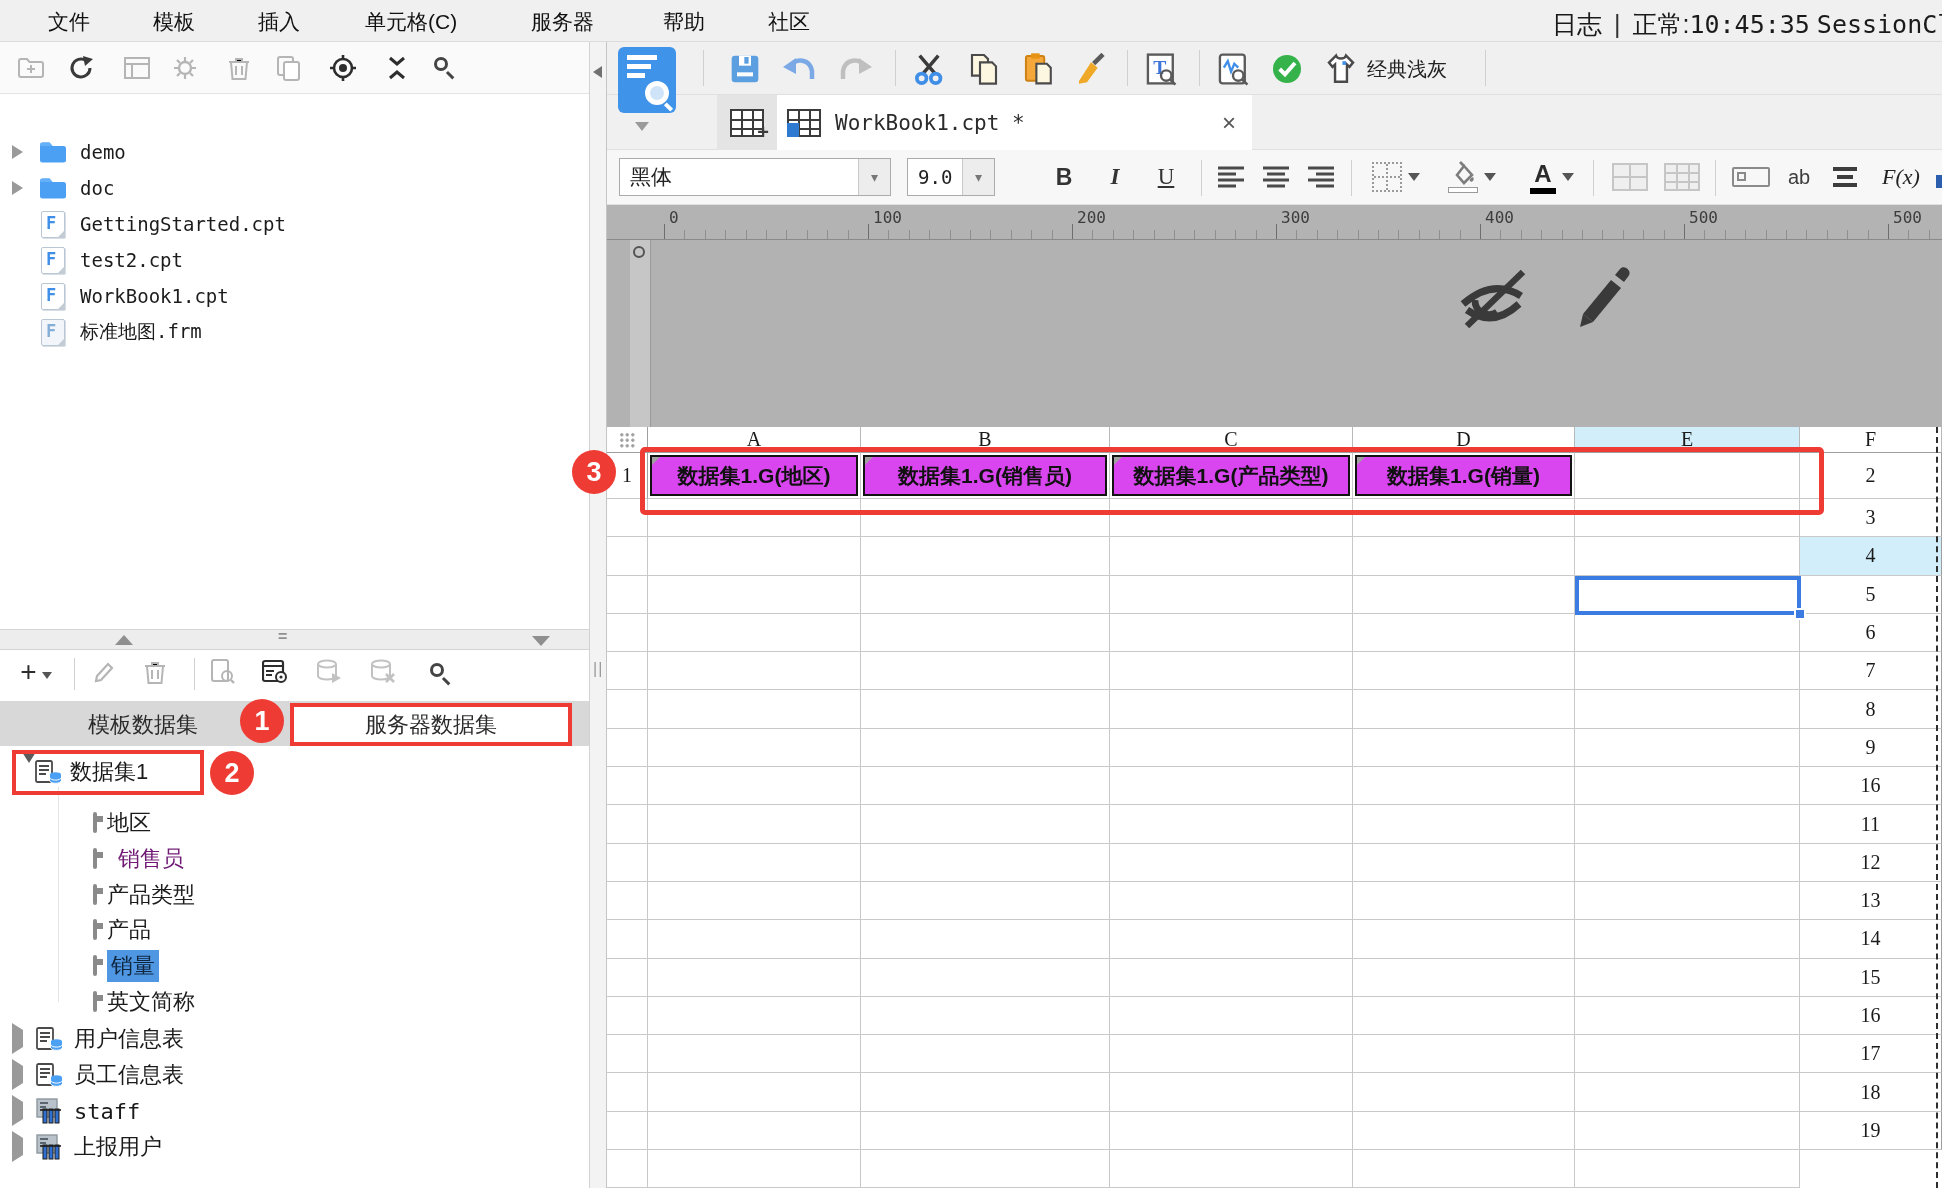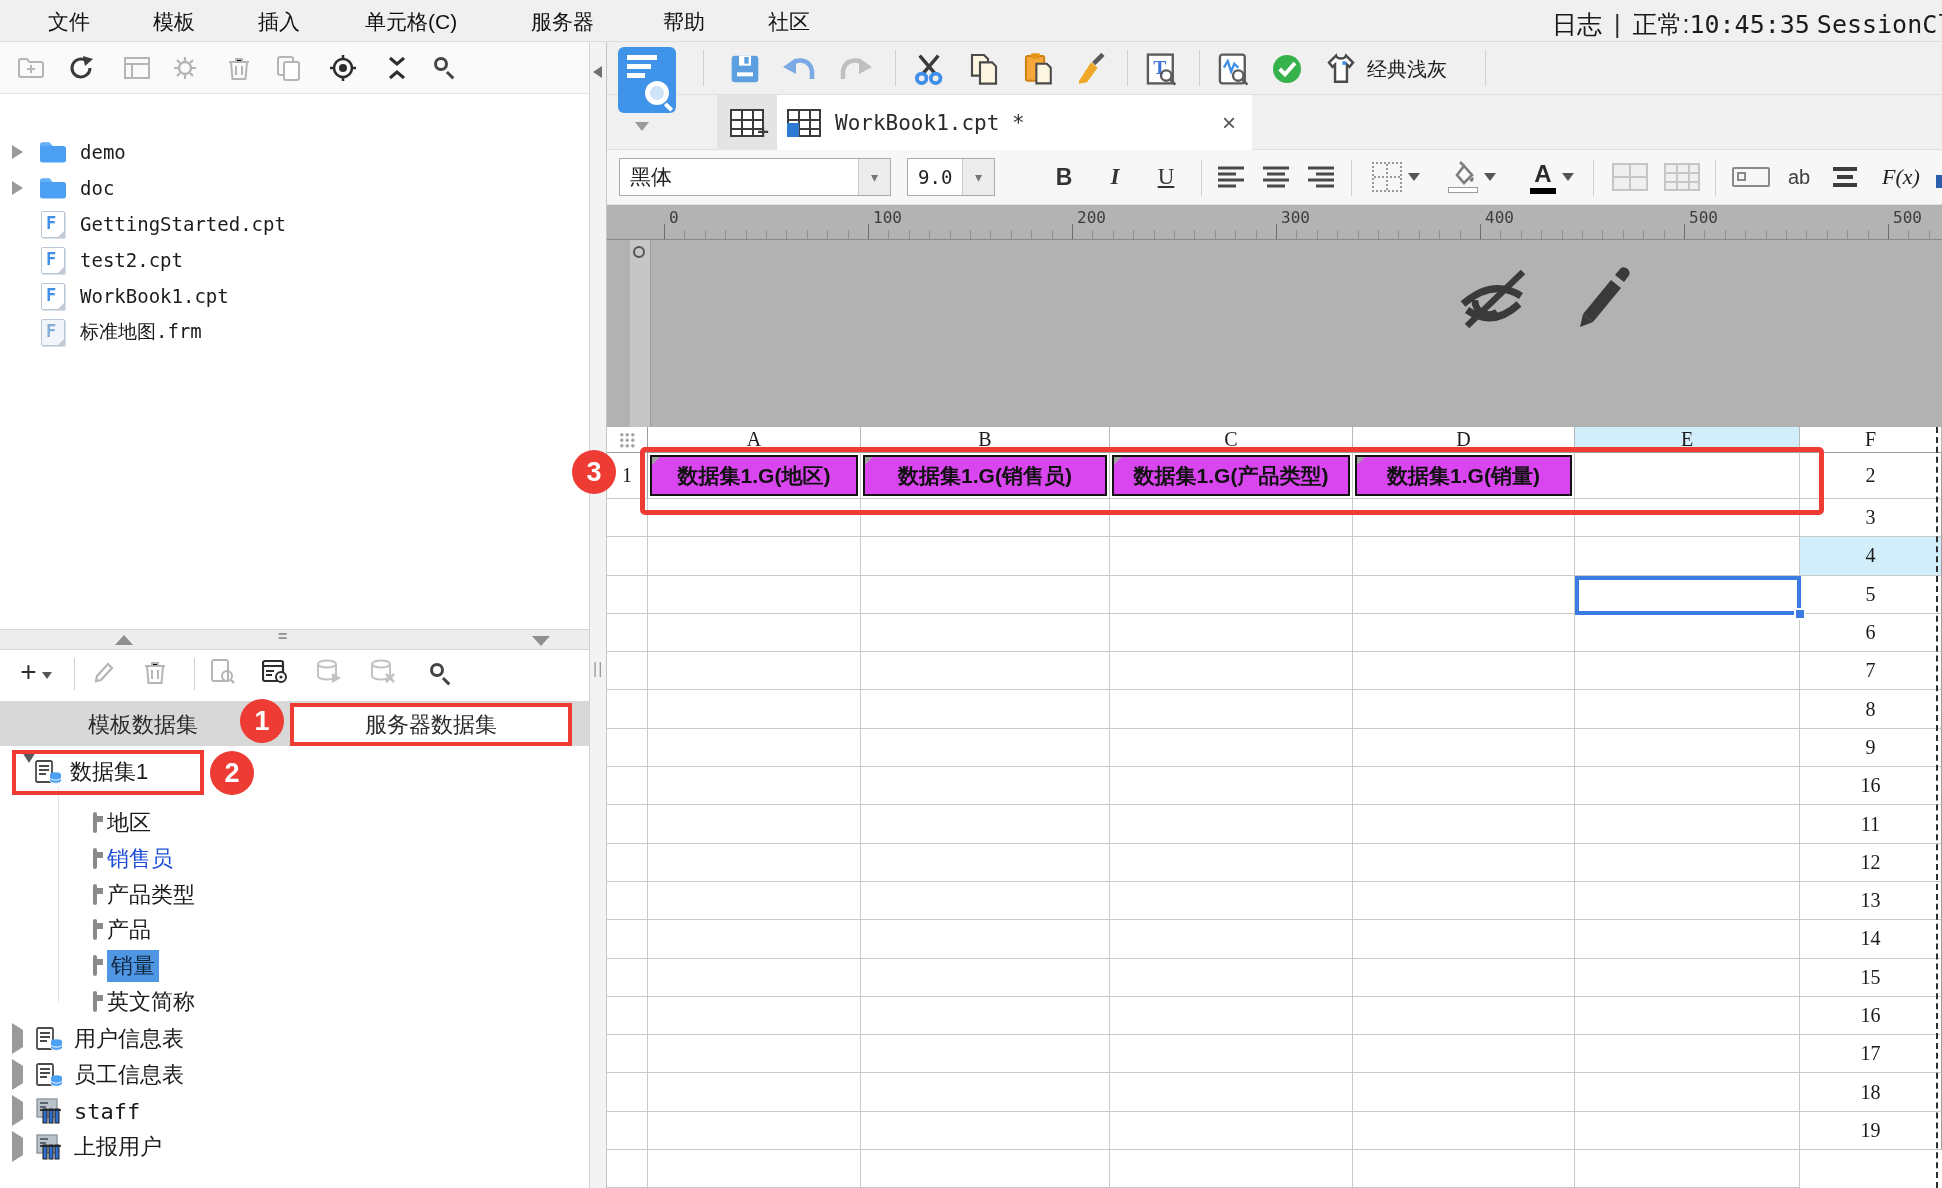--- a/index.html
+++ b/index.html
@@ -397,21 +397,21 @@
         <div style="font-size: 22px; margin-left: 4px;">数据集1</div>
       </div>
       <div class="tree-row" style="top: 59px; width: 589px;">
         <div class="guide" style="left: 58px; top: -18px; height: 36px;"></div>
         <div style="margin-left: 93px;"><span class="field-ic"></span></div>
         <div style="font-size: 22px; margin-left: 10px; padding: 0px; color: rgb(28, 28, 28);">地区</div>
       </div>
       <div class="tree-row" style="top: 94.8px; width: 589px;">
         <div class="guide" style="left: 58px; top: -18px; height: 36px;"></div>
         <div style="margin-left: 93px;"><span class="field-ic"></span></div>
-        <div style="font-size: 22px; margin-left: 10px; padding: 0px; color: #1d4ed8;">销售员</div>
+        <div style="font-size: 22px; margin-left: 21px; padding: 0px; color: #701a75;">销售员</div>
       </div>
       <div class="tree-row" style="top: 166.4px; width: 589px;">
         <div class="guide" style="left: 58px; top: -18px; height: 36px;"></div>
         <div style="margin-left: 93px;"><span class="field-ic"></span></div>
         <div style="font-size: 22px; margin-left: 10px; padding: 0px; color: rgb(28, 28, 28);">产品</div>
       </div>
       <div class="tree-row" style="top: 130.6px; width: 589px;">
         <div class="guide" style="left: 58px; top: -18px; height: 36px;"></div>
         <div style="margin-left: 93px;"><span class="field-ic"></span></div>
         <div style="font-size: 22px; margin-left: 10px; padding: 0px; color: rgb(28, 28, 28);">产品类型</div>

